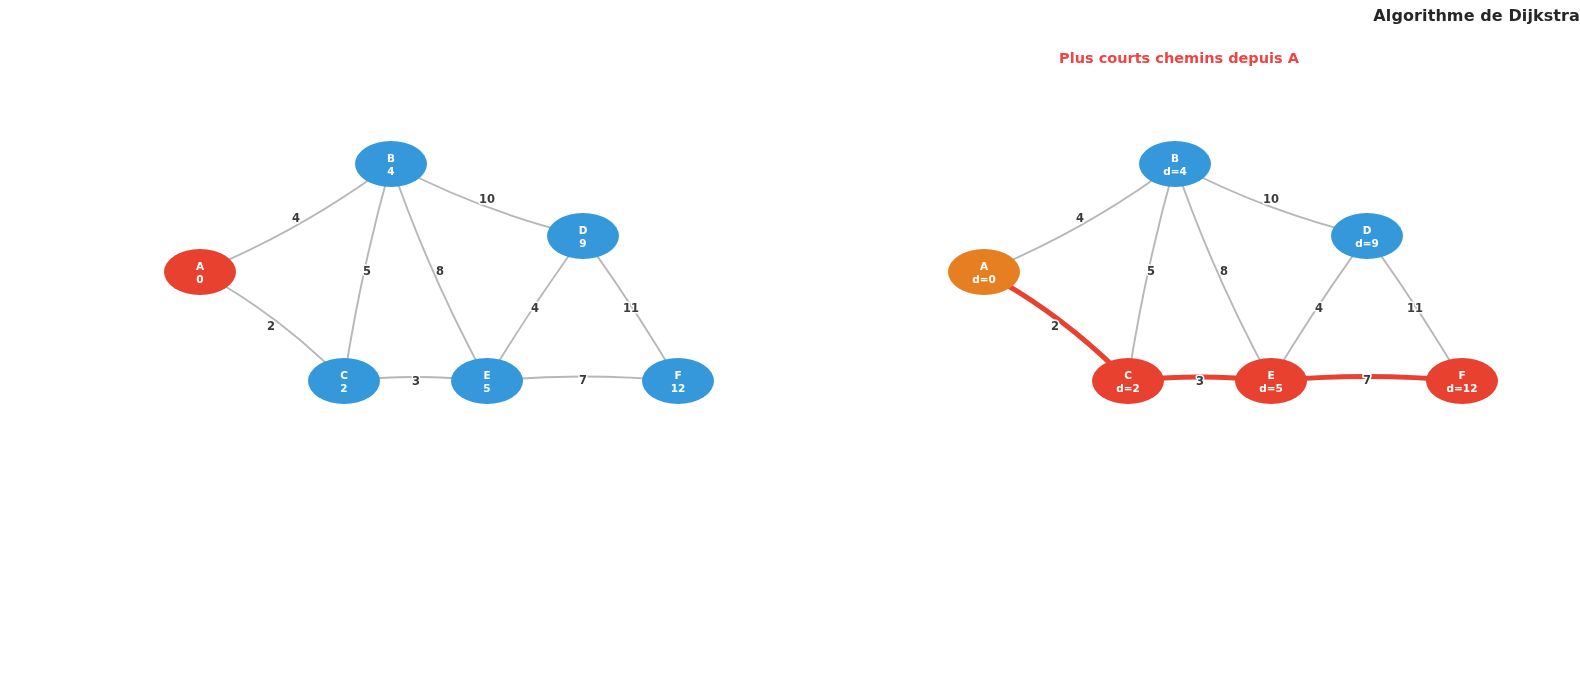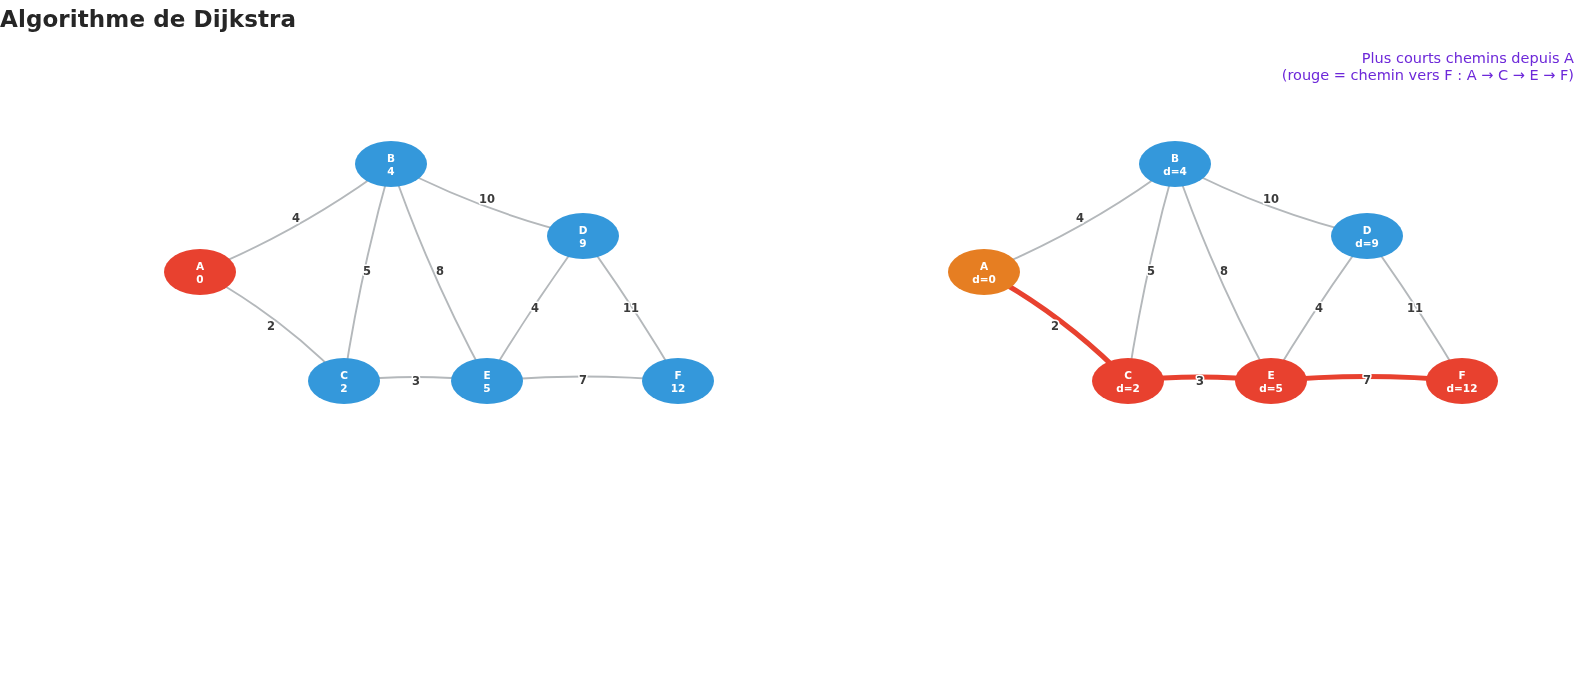--- a/index.html
+++ b/index.html
@@ -18,43 +18,43 @@
     position: absolute;
     left: 0; top: 0;
     width: 1580px;
     height: 686px;
   }
   .main-title {
     position: absolute;
     left: 0;
     top: 6px;
     width: 1580px;
-    text-align: left;
-    font-size: 23px;
+    text-align: right;
+    font-size: 16px;
     font-weight: bold;
     color: #262626;
     letter-spacing: 0.1px;
   }
   .panel {
     position: absolute;
     top: 0;
     width: 790px;
     height: 686px;
   }
   #panel-left  { left: 0; }
   #panel-right { left: 784px; }
 
   .panel-title {
     position: absolute;
     top: 66px;
     width: 790px;
-    text-align: right;
+    text-align: center;
     font-size: 14.5px;
-    font-weight: normal;
-    color: #6d28d9;
+    font-weight: bold;
+    color: #ef4444;
     line-height: 17px;
   }
   .panel-title.two-line { top: 50px; }
   .panel-title .line2 { display: block; }
 
   svg.graph {
     position: absolute;
     left: 0;
     top: 0;
     width: 790px;
@@ -157,21 +157,20 @@
           <text x="535" y="308" class="edge-weight">4</text>
           <text x="631" y="308" class="edge-weight">11</text>
           <text x="583" y="380" class="edge-weight">7</text>
         </g>
       </svg>
   </div>
 
   <div class="panel" id="panel-right">
     <div class="panel-title two-line">
       <span>Plus courts chemins depuis A</span>
-      <span class="line2">(rouge = chemin vers F : A → C → E → F)</span>
     </div>
     <svg class="graph" id="svg-right" viewBox="0 0 790 686">
         <g>
           <path d="M 200 272 Q 302.3909039368716 230.18669122168964 391 164" class="edge-normal"></path>
           <path d="M 391 164 Q 360.65862929539895 271.01822846490205 344 381" class="edge-normal"></path>
           <path d="M 391 164 Q 429.8549464592875 276.54573797192813 487 381" class="edge-normal"></path>
           <path d="M 391 164 Q 482.4353952593509 212.17227930839758 583 236" class="edge-normal"></path>
           <path d="M 583 236 Q 531.6647382759126 306.2918267206042 487 381" class="edge-normal"></path>
           <path d="M 583 236 Q 633.845844518319 306.30789497075654 678 381" class="edge-normal"></path>
         </g>

